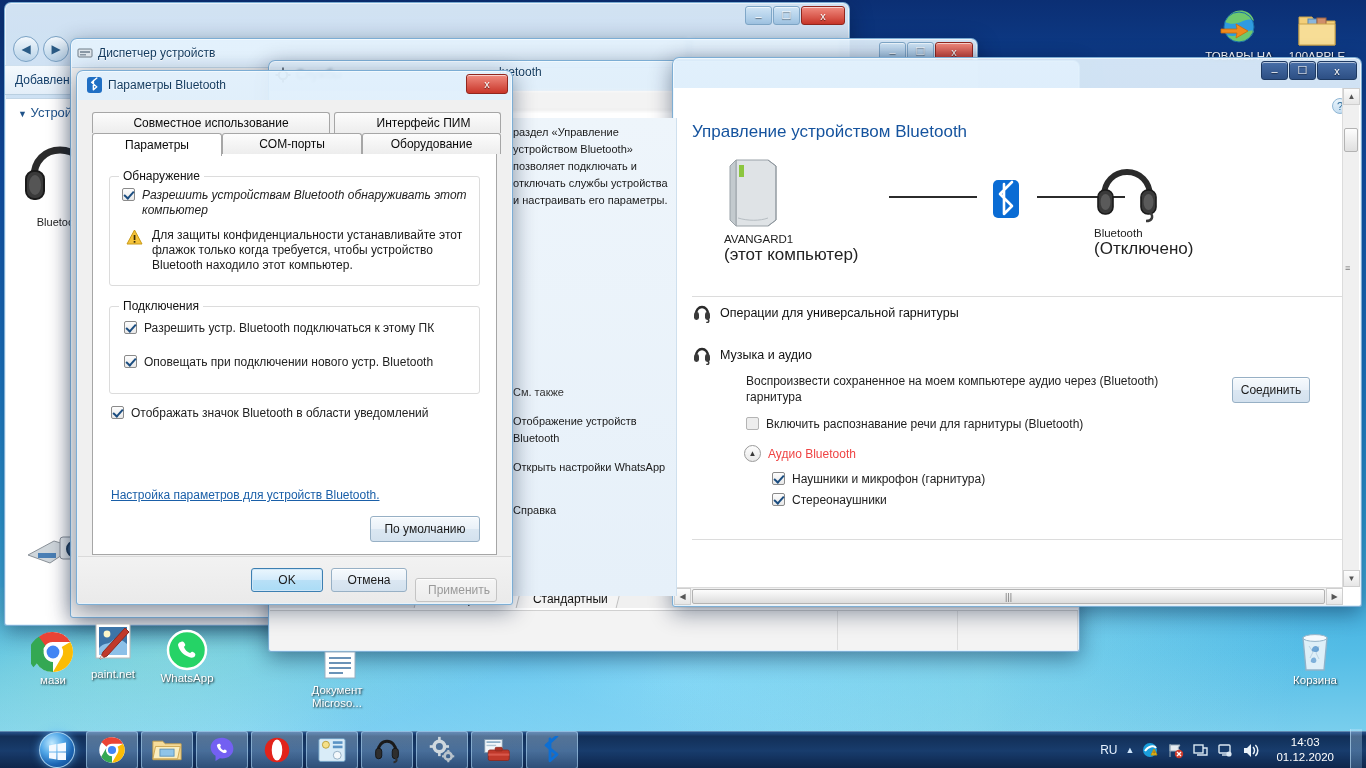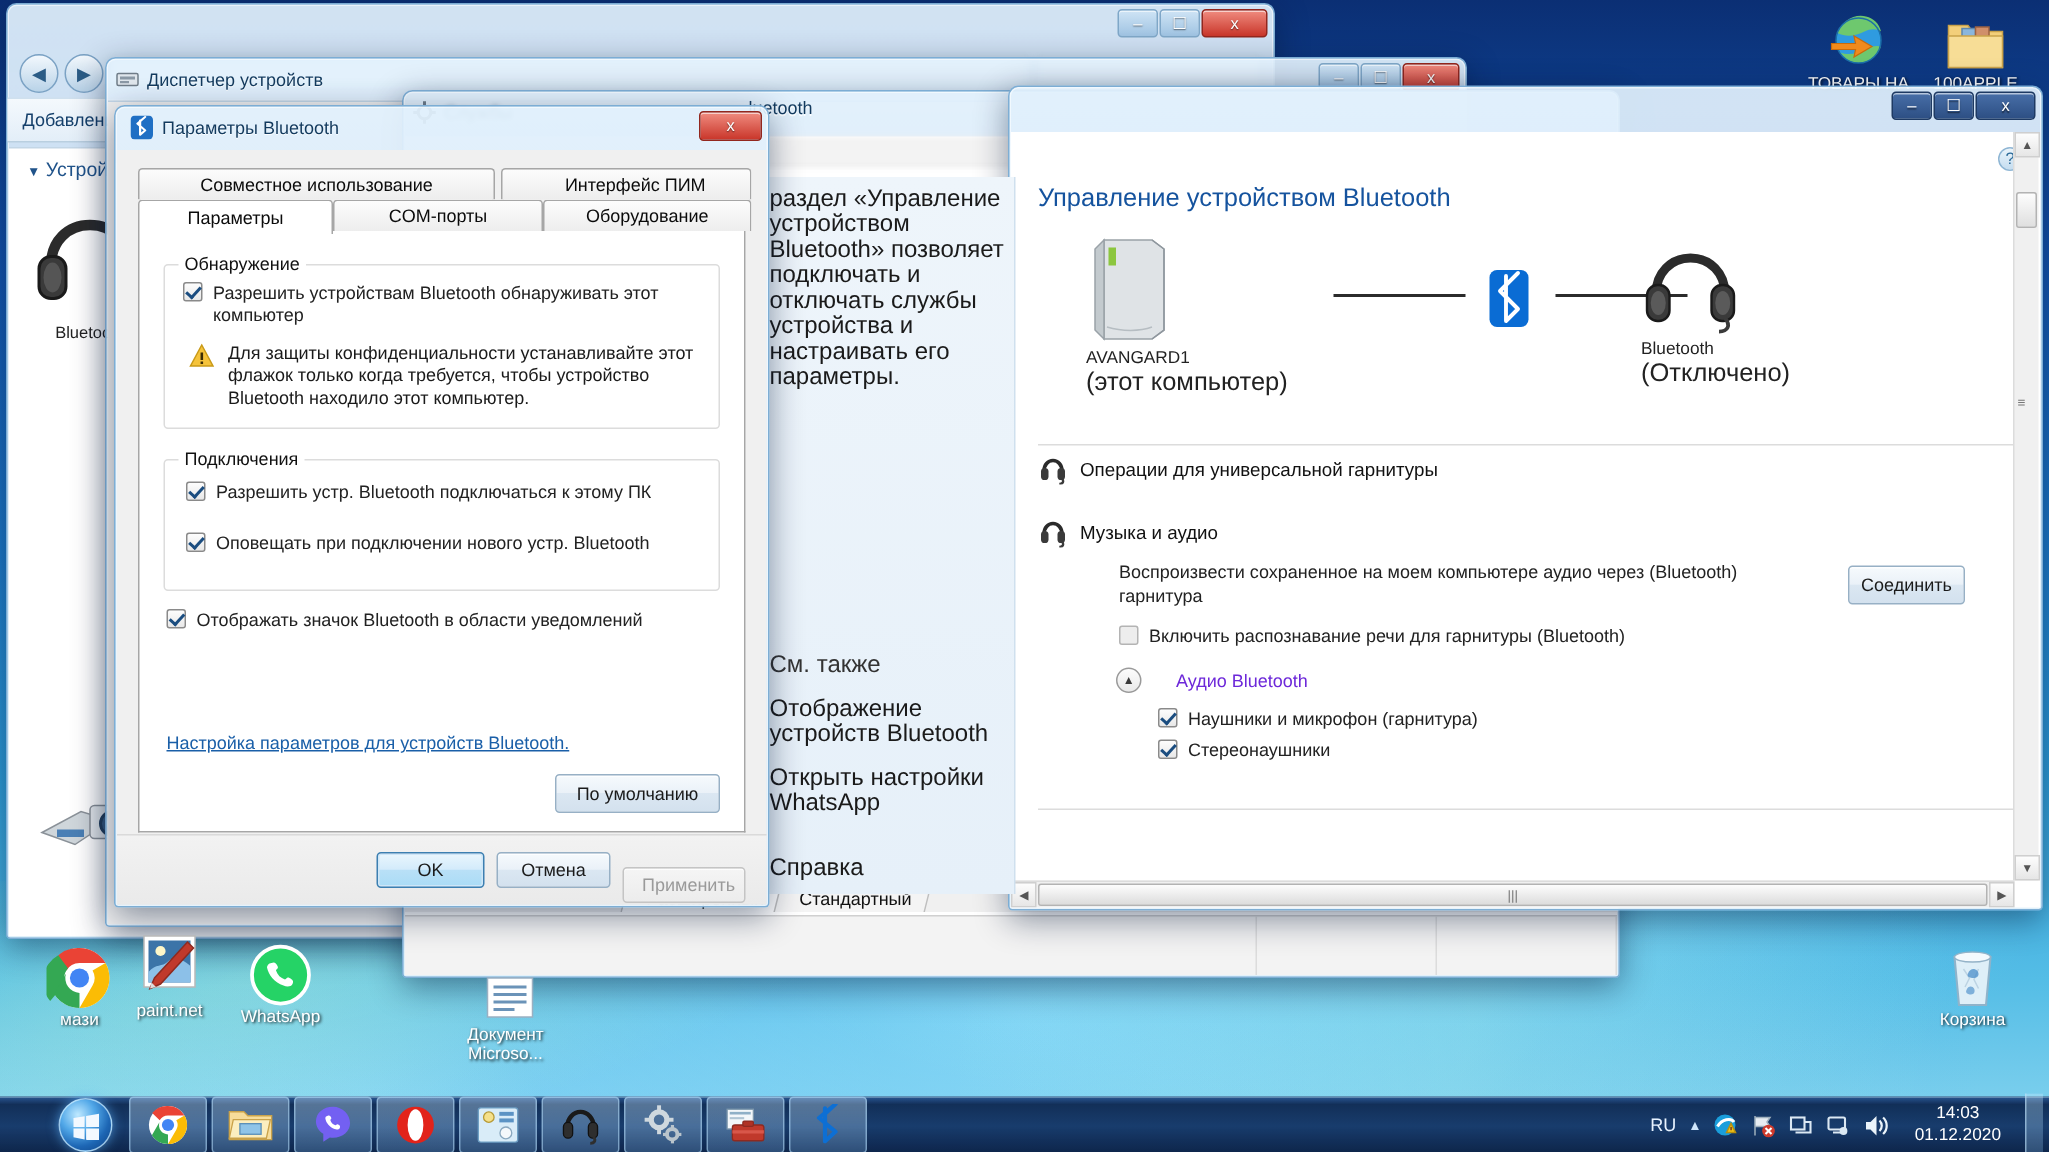--- a/index.html
+++ b/index.html
@@ -378,21 +378,21 @@
           <div style="flex:1;">
             <div class="para">Воспроизвести сохраненное на моем компьютере аудио через (Bluetooth) гарнитура</div>
             <div class="ck" style="margin:12px 0 0 54px;">
               <span class="checkbox dis"></span>
               <span>Включить распознавание речи для гарнитуры (Bluetooth)</span>
             </div>
             <div style="display:flex;align-items:center;gap:7px;margin:14px 0 0 52px;">
               <span style="width:17px;height:17px;border-radius:50%;border:1px solid #9a9a9a;
                            background:linear-gradient(180deg,#fdfdfd,#e9e9e9);display:flex;
                            align-items:center;justify-content:center;font-size:8px;color:#3a3a3a;">▲</span>
-              <span style="font-size:12px;color:#6d28d9;margin-left:16px;">Аудио Bluetooth</span>
+              <span style="font-size:12px;color:#ef4444;">Аудио Bluetooth</span>
             </div>
             <div class="ck" style="margin:10px 0 0 80px;">
               <span class="checkbox checked"></span>
               <span>Наушники и микрофон (гарнитура)</span>
             </div>
             <div class="ck" style="margin:7px 0 0 80px;">
               <span class="checkbox checked"></span>
               <span>Стереонаушники</span>
             </div>
           </div>
@@ -411,21 +411,21 @@
       </div>
       <div class="hscroll">
         <div class="arrowbox">◀</div>
         <div class="hthumb">|||</div>
         <div class="arrowbox">▶</div>
       </div>
     </div>
   </div>
 </div>
 
-<div style="position:absolute;left:507px;top:118px;width:170px;font-size:16px;color:#1a1a1a;line-height:17px;
+<div style="position:absolute;left:507px;top:118px;width:170px;font-size:11px;color:#1a1a1a;line-height:17px;
             background:linear-gradient(180deg,#eef5fb,#e6f0f9); padding:6px 4px 6px 6px; border-right:1px solid #cfe0ee;
             height:478px; overflow:hidden;">
   <div>раздел «Управление устройством Bluetooth» позволяет подключать и отключать службы устройства и настраивать его параметры.</div>
   <div style="margin-top:175px;color:#333;">См. также</div>
   <div style="margin-top:12px;color:#1a1a1a;">Отображение устройств Bluetooth</div>
   <div style="margin-top:12px;color:#1a1a1a;">Открыть настройки WhatsApp</div>
   <div style="margin-top:26px;color:#1a1a1a;">Справка</div>
 </div>
 
 <div class="win winframe" id="dlgBT">
@@ -449,21 +449,21 @@
       <div class="tab" style="left:130px;top:21px;width:140px;">COM-порты</div>
       <div class="tab" style="left:270px;top:21px;width:139px;">Оборудование</div>
     </div>
 
     <div class="tabpanel">
 
       <div class="group" style="left:16px;top:22px;right:16px;height:110px;">
         <div class="glabel">Обнаружение</div>
         <div class="ck" style="margin:11px 12px 0 12px;">
           <span class="checkbox checked"></span>
-          <span style="line-height:15px;">Разрешить устройствам Bluetooth обнаруживать этот компьютер</span>
+          <span style="line-height:15px;font-style:italic;">Разрешить устройствам Bluetooth обнаруживать этот компьютер</span>
         </div>
         <div style="display:flex; gap:9px; margin:10px 14px 0 16px;">
           <svg width="17" height="16" viewBox="0 0 17 16" style="flex:none;margin-top:1px;">
             <path d="M8.5 1l7.5 14H1z" fill="#f5c33b" stroke="#c99a18" stroke-width="1"></path>
             <rect x="7.7" y="6" width="1.7" height="5" fill="#3a2c04"></rect>
             <rect x="7.7" y="12" width="1.7" height="1.7" fill="#3a2c04"></rect>
           </svg>
           <span style="font-size:12px;color:#1a1a1a;line-height:15px;">Для защиты конфиденциальности устанавливайте этот флажок только когда требуется, чтобы устройство Bluetooth находило этот компьютер.</span>
         </div>
       </div>

